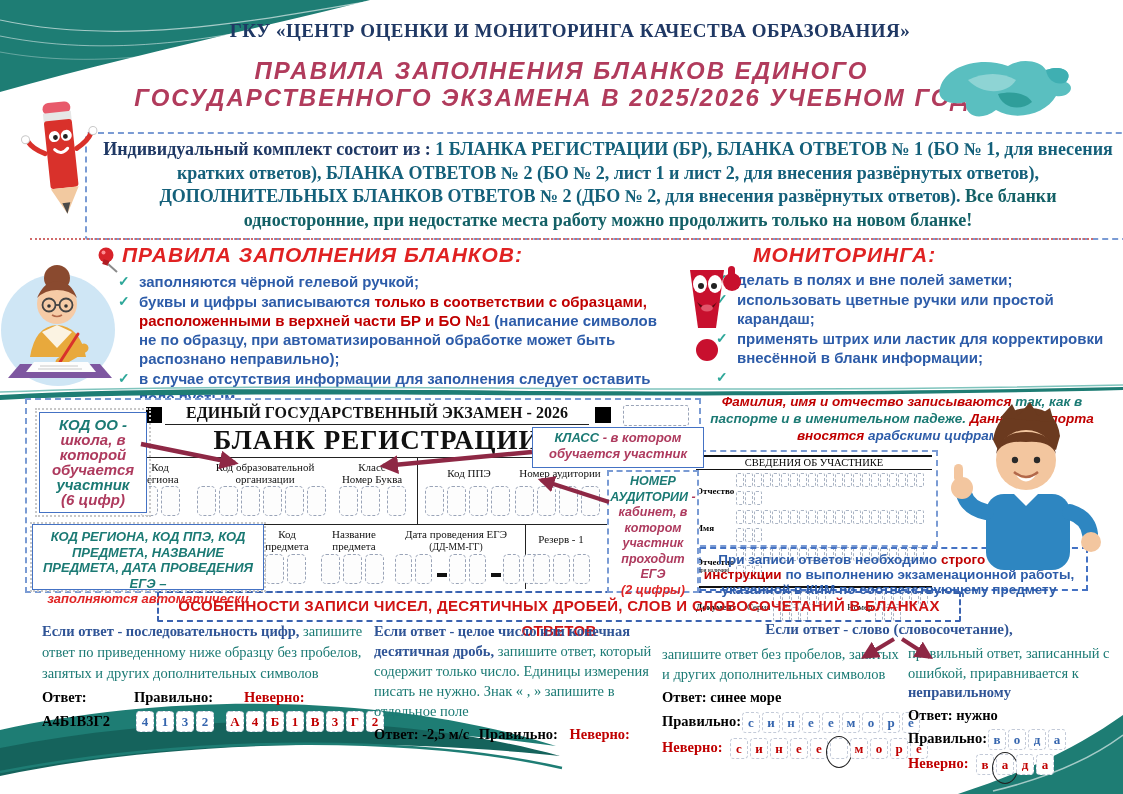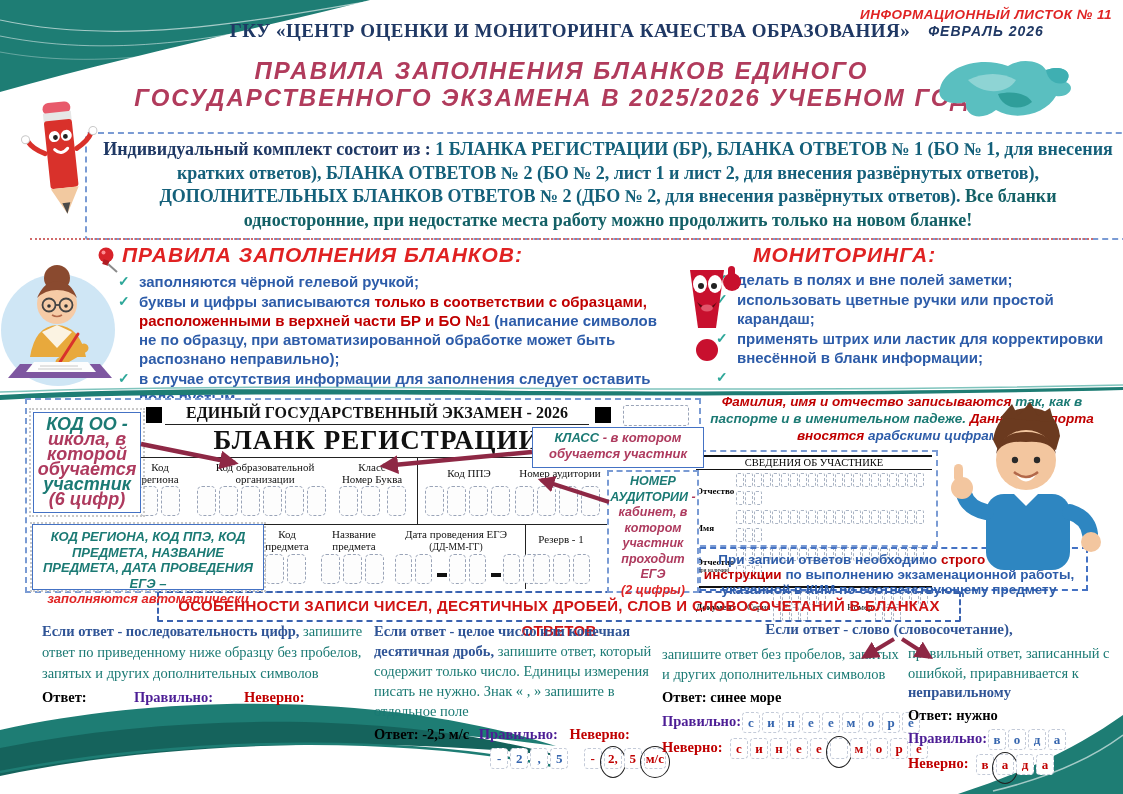--- a/index.html
+++ b/index.html
@@ -57,22 +57,22 @@
   .fcell.sm{width:15px;}
   .hline{border-top:1.5px solid #222;height:0;}
   .vline{border-left:1.5px solid #222;width:0;}
   .datedash{display:inline-block;width:10px;height:4px;background:#111;margin:0 2px 10px 2px;vertical-align:middle;}
 
   .callout{background:#fff;text-align:center;font-weight:bold;font-style:italic;
     font-family:"Liberation Sans",sans-serif;z-index:5;}
   .callout .teal{color:#1B7A74;}
   .callout .crims{color:#AE3A5E;}
   .callout .red{color:#E02424;}
-  .co-oo{left:6px;top:12px;width:106px;height:95px;border:1px solid #4472C4;outline:2px dotted #c8c8c8;outline-offset:2px;
-    font-size:18px;line-height:15px;padding-top:4px;}
+  .co-oo{left:12px;top:12px;width:106px;height:95px;border:1px solid #4472C4;outline:2px dotted #c8c8c8;outline-offset:2px;
+    font-size:15px;line-height:15px;padding-top:4px;}
   .co-class{left:505px;top:27px;width:170px;height:37px;border:1px solid #4472C4;font-size:13px;line-height:16px;padding-top:2px;}
   .co-aud{left:580px;top:70px;width:88px;height:117px;border:2px dashed #7A9BD4;font-size:12.5px;line-height:15.5px;padding-top:2px;}
   .co-auto{left:5px;top:124px;width:230px;height:60px;border:1px solid #4472C4;outline:2px dotted #c8c8c8;
     font-size:13px;line-height:15.5px;padding-top:4px;}
 
   
   .pt-note{left:688px;top:393px;width:428px;text-align:center;font-weight:bold;font-style:italic;
     font-size:13.5px;line-height:17px;}
   .pt-note .red{color:#C00000;} .pt-note .teal{color:#1B7A74;} .pt-note .blue{color:#2D5CA9;}
   .sved-box{left:690px;top:450px;width:248px;height:97px;border:2px dashed #7A9BD4;background:#fff;
@@ -90,21 +90,21 @@
   .instr-box .red{color:#C00000;}
 
   
   .band-box{left:157px;top:591px;width:800px;height:27px;border:2px dashed #3B63B0;border-radius:2px;
     text-align:center;font-weight:bold;font-size:15px;line-height:25px;color:#D01414;letter-spacing:.3px;}
   .bcol{font-family:"Liberation Serif",serif;font-size:14.5px;z-index:2;}
   .bhead{color:#2F5496;font-weight:bold;}
   .bbody{color:#1B7A74;}
   .btext{margin:0 0 3px 0;}
   .alabel,.avalue{color:#000;font-weight:bold;}
-  .clabel{color:#4c1d95;font-weight:bold;}
+  .clabel{color:#000000;font-weight:bold;}
   .wlabel{color:#C00000;font-weight:bold;}
   .cells{white-space:nowrap;}
   .cell{display:inline-block;min-width:14px;height:19px;line-height:19px;padding:0 1px;margin-right:2px;
     border:1.5px dashed #c3cad8;border-radius:4px;background:#fff;text-align:center;
     font-weight:bold;font-size:13px;position:relative;vertical-align:middle;}
   .cells.blue .cell{color:#3565AE;}
   .cells.red .cell{color:#C00000;}
   .cell.ring::after{content:'';position:absolute;left:-5px;top:-3px;right:-5px;bottom:-10px;
     border:1.6px solid #222;border-radius:50%;}
   .c1{left:42px;top:621px;width:322px;line-height:21px;}
@@ -132,24 +132,20 @@
 
   <svg class="abs corner-tl" viewBox="0 0 380 100">
     <path d="M0,0 L370,0 C260,28 120,58 0,92 Z" fill="#1E7D74"></path>
     <path d="M0,20 C120,46 250,22 365,2" stroke="#ffffff" stroke-width="1.2" fill="none" opacity=".6"></path>
     <path d="M0,36 C120,60 240,36 350,8" stroke="#ffffff" stroke-width="1" fill="none" opacity=".5"></path>
     <path d="M0,52 C110,72 230,48 330,16" stroke="#ffffff" stroke-width=".8" fill="none" opacity=".4"></path>
   </svg>
 
   <div class="abs org-title">ГКУ «ЦЕНТР ОЦЕНКИ И МОНИТОРИНГА КАЧЕСТВА ОБРАЗОВАНИЯ»</div>
 
-  <div class="abs leaflet">
-    <div class="l1">ИНФОРМАЦИОННЫЙ ЛИСТОК № 11</div>
-    <div class="l2">ФЕВРАЛЬ 2026</div>
-  </div>
 
   <div class="abs main-title">
     <div>ПРАВИЛА ЗАПОЛНЕНИЯ БЛАНКОВ ЕДИНОГО</div>
     <div>ГОСУДАРСТВЕННОГО ЭКЗАМЕНА В 2025/2026 УЧЕБНОМ ГОДУ</div>
   </div>
 
   <svg class="abs" style="left:928px;top:50px;width:150px;height:80px" viewBox="0 0 150 80">
     <path d="M12,38 C18,16 52,6 80,16 C92,8 112,10 118,20 C134,14 146,22 138,32 C148,36 142,48 128,46 C118,64 88,72 68,60 C52,72 36,66 38,52 C22,56 8,50 12,38 Z" fill="#5ABFC0"></path>
     <path d="M118,20 C134,14 146,22 138,32 C130,36 120,32 118,20 Z" fill="#3FAFB2"></path>
     <path d="M40,30 C55,22 75,22 88,30 C80,44 55,46 40,30 Z" fill="#8ED4D4"></path>
@@ -380,32 +376,33 @@
     <span>При записи ответов необходимо </span><span class="red">строго следовать инструкции</span><span> по выполнению экзаменационной работы, указанной в КИМ по соответствующему предмету</span>
   </div>
 
   <div class="abs band-box">ОСОБЕННОСТИ ЗАПИСИ ЧИСЕЛ, ДЕСЯТИЧНЫХ ДРОБЕЙ, СЛОВ И СЛОВОСОЧЕТАНИЙ В БЛАНКАХ ОТВЕТОВ</div>
 
   <div class="abs bcol c1">
     <p class="btext"><span class="bhead">Если ответ - последовательность цифр,</span> <span class="bbody">запишите ответ по приведенному ниже образцу без пробелов, запятых и других дополнительных символов</span></p>
     <div class="ansline">
       <span class="alabel">Ответ:</span><span class="clabel">Правильно:</span><span class="wlabel">Неверно:</span>
     </div>
+    <div class="cellsline">
+      <span class="avalue">А4Б1В3Г2</span>
+      <span class="cells blue"><span class="cell">4</span><span class="cell">1</span><span class="cell">3</span><span class="cell">2</span></span>
+      <span class="cells red gapcells"><span class="cell">А</span><span class="cell">4</span><span class="cell">Б</span><span class="cell">1</span><span class="cell">В</span><span class="cell">3</span><span class="cell">Г</span><span class="cell">2</span></span>
+    </div>
   </div>
 
   <div class="abs bcol c2">
     <p class="btext"><span class="bhead">Если ответ - целое число или конечная десятичная дробь,</span> <span class="bbody">запишите ответ, который содержит только число. Единицы измерения писать не нужно. Знак « , » запишите в отдельное поле</span></p>
     <div class="ansline2">
       <span class="avalue">Ответ: -2,5 м/с</span>
       <span class="clabel" style="margin-left:6px">Правильно:</span>
       <span class="wlabel" style="margin-left:8px">Неверно:</span>
-    </div>
-    <div class="cellsrow">
-      <span class="cells blue"><span class="cell">-</span><span class="cell">2</span><span class="cell">,</span><span class="cell">5</span></span>
-      <span class="cells red gapcells"><span class="cell">-</span><span class="cell ring">2,</span><span class="cell">5</span><span class="cell ring">м/с</span></span>
     </div>
   </div>
 
   <div class="abs c34h">
     <span class="bhead">Если ответ - слово (словосочетание),</span>
   </div>
   <svg class="abs" style="left:852px;top:637px;width:90px;height:24px;z-index:3" viewBox="0 0 90 24">
     <defs>
       <marker id="ah2" viewBox="0 0 10 10" refX="8" refY="5" markerWidth="4.5" markerHeight="4.5" orient="auto-start-reverse">
         <path d="M0,0 L10,5 L0,10 Z" fill="#8E2845"></path>

